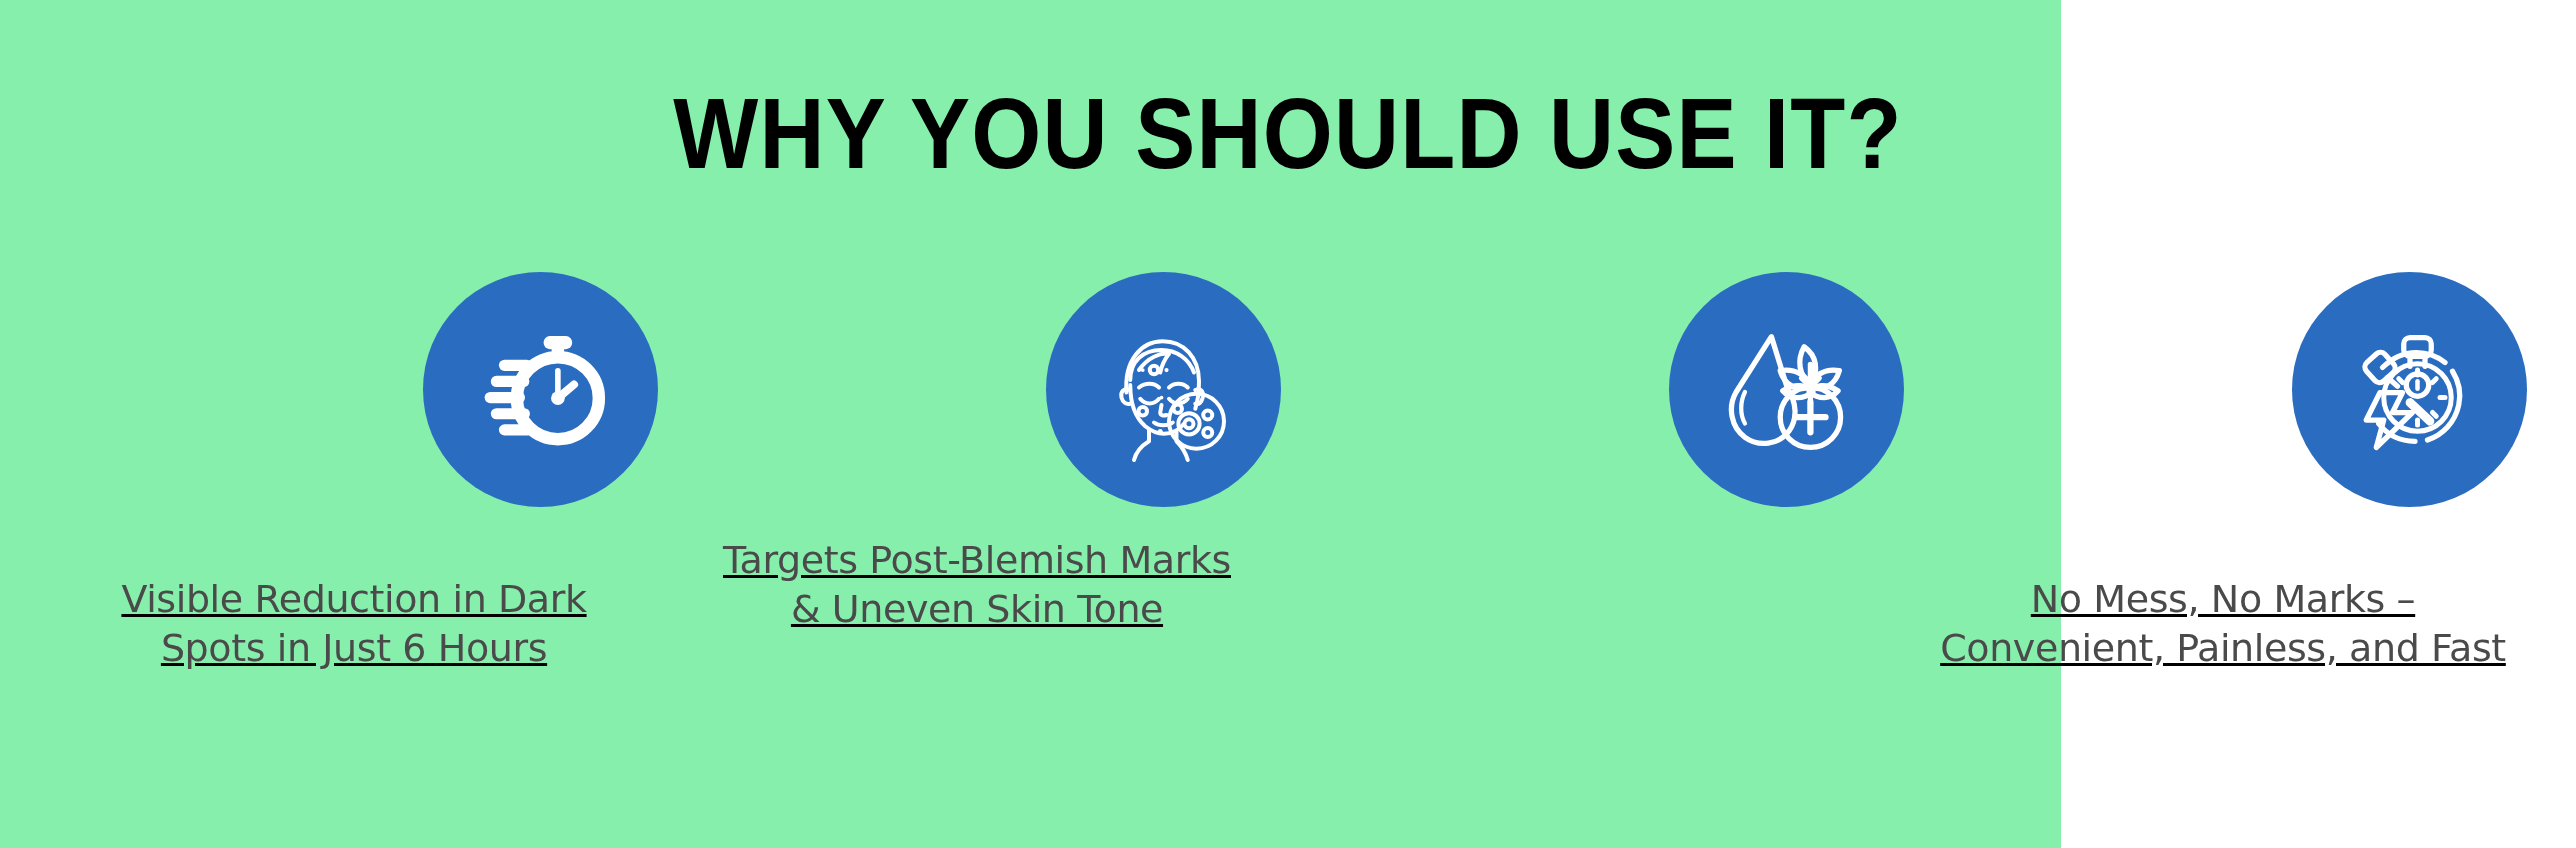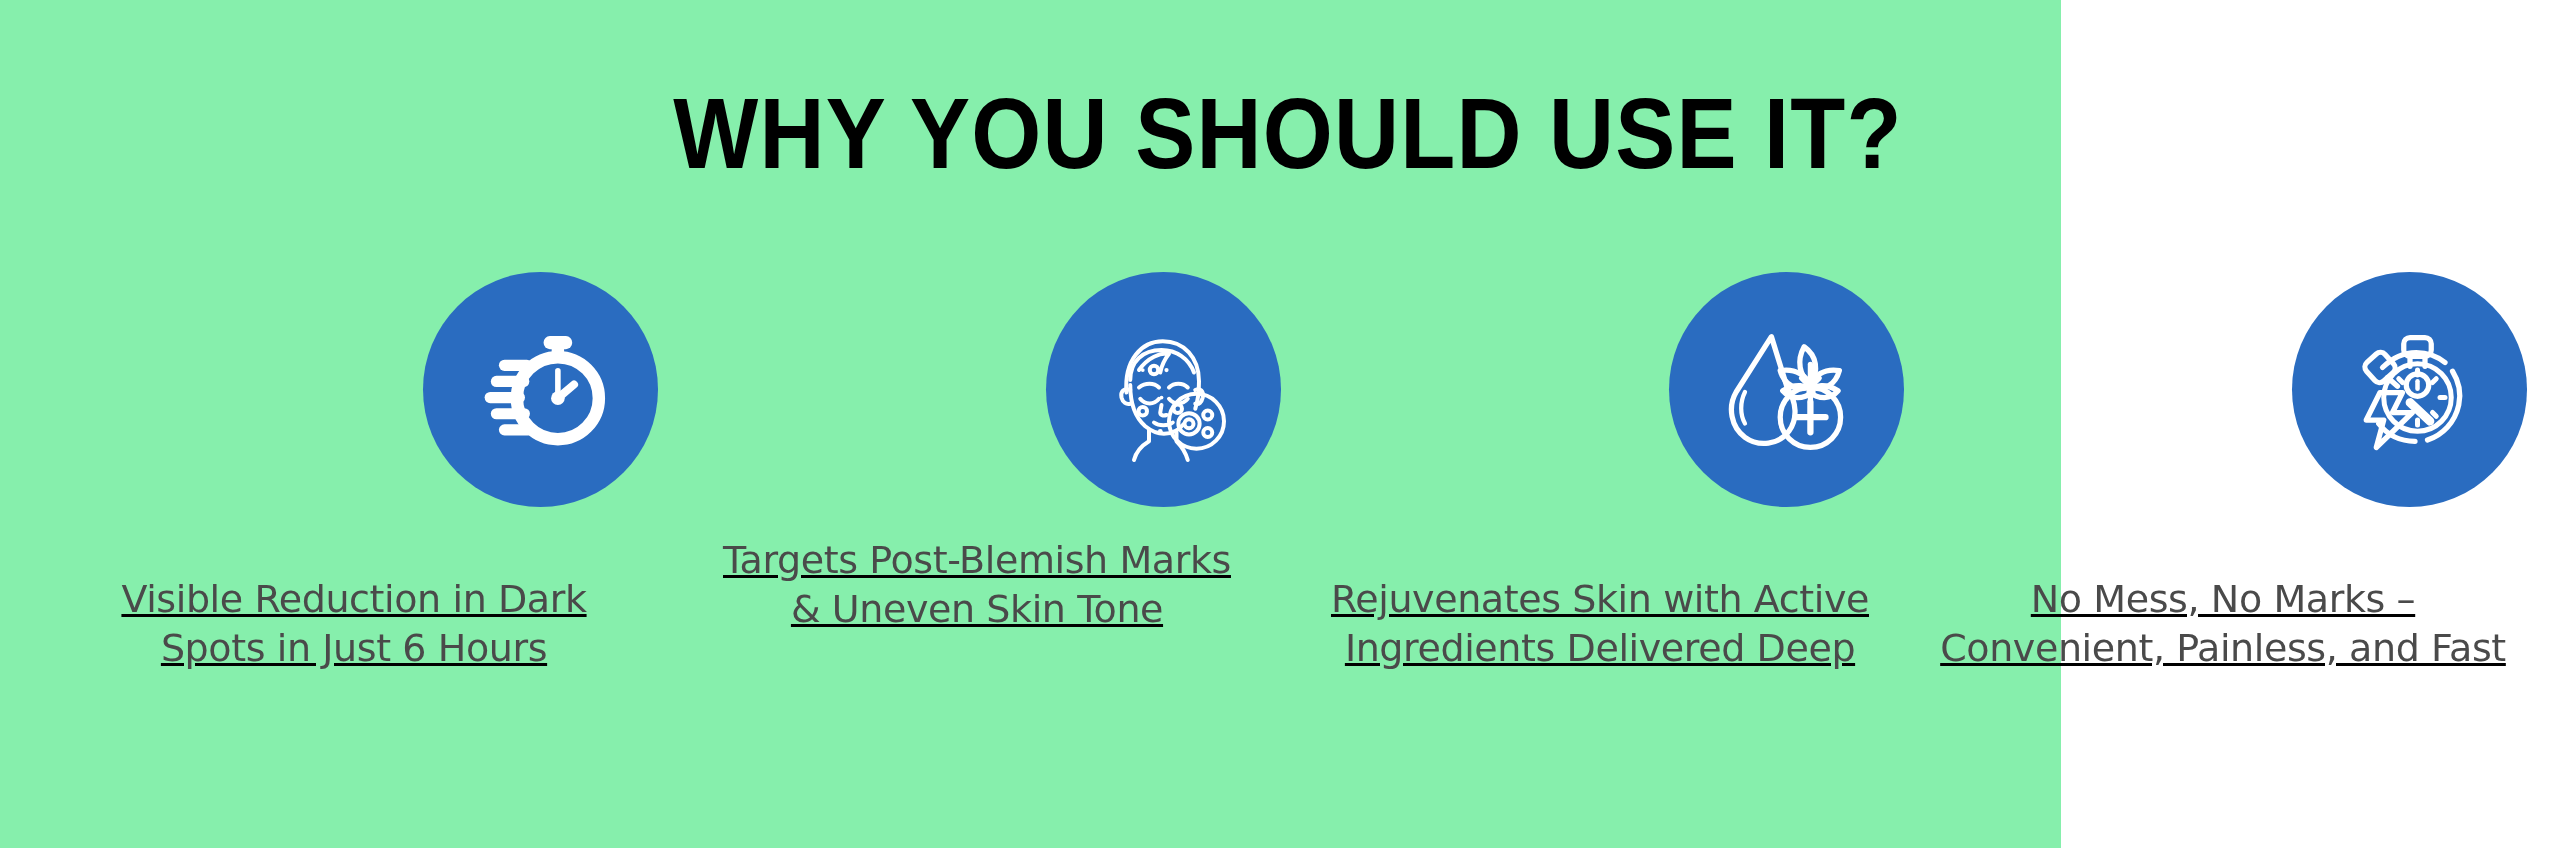--- a/index.html
+++ b/index.html
@@ -204,22 +204,20 @@
 
             <path d="M79 40 L79 70"></path>
             <path d="M79 58 L86 51"></path>
             <path d="M79 58 L72 51"></path>
 
             <circle cx="79" cy="82" r="24"></circle>
             <path d="M79 70 L79 94 M67 82 L91 82" stroke-width="5" stroke-linecap="round"></path>
           </svg>
         </span>
       </div>
-      <p class="feature-caption cap-3" style="color: rgb(74, 74, 74);">Rejuvenates Skin with Active
-Ingredients Delivered Deep</p>
     </div>
 
     <div class="feature">
       <div class="icon-badge" style="background: rgb(42, 108, 192);">
         <span>
           <svg width="150" height="150" viewBox="0 0 120 120" fill="none" stroke="#ffffff" stroke-width="4.2" stroke-linecap="round" stroke-linejoin="round">
 
             <path d="M38 42 C46 34 56 30 65 30 C74 30 82 33 88 38"></path>
             <path d="M94 45 C99 53 101 63 99 72 C96 86 86 96 74 100"></path>
             <path d="M64 101 C52 101 42 96 35 87"></path>

